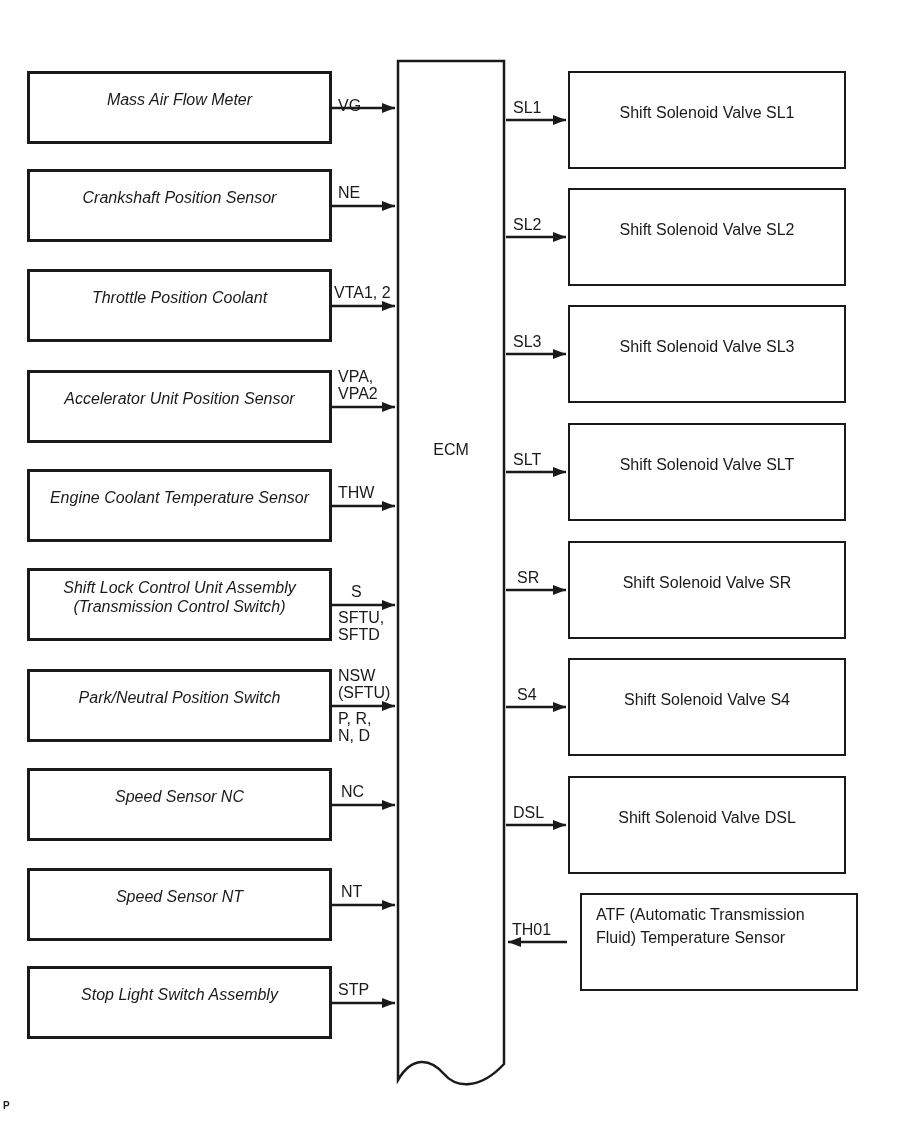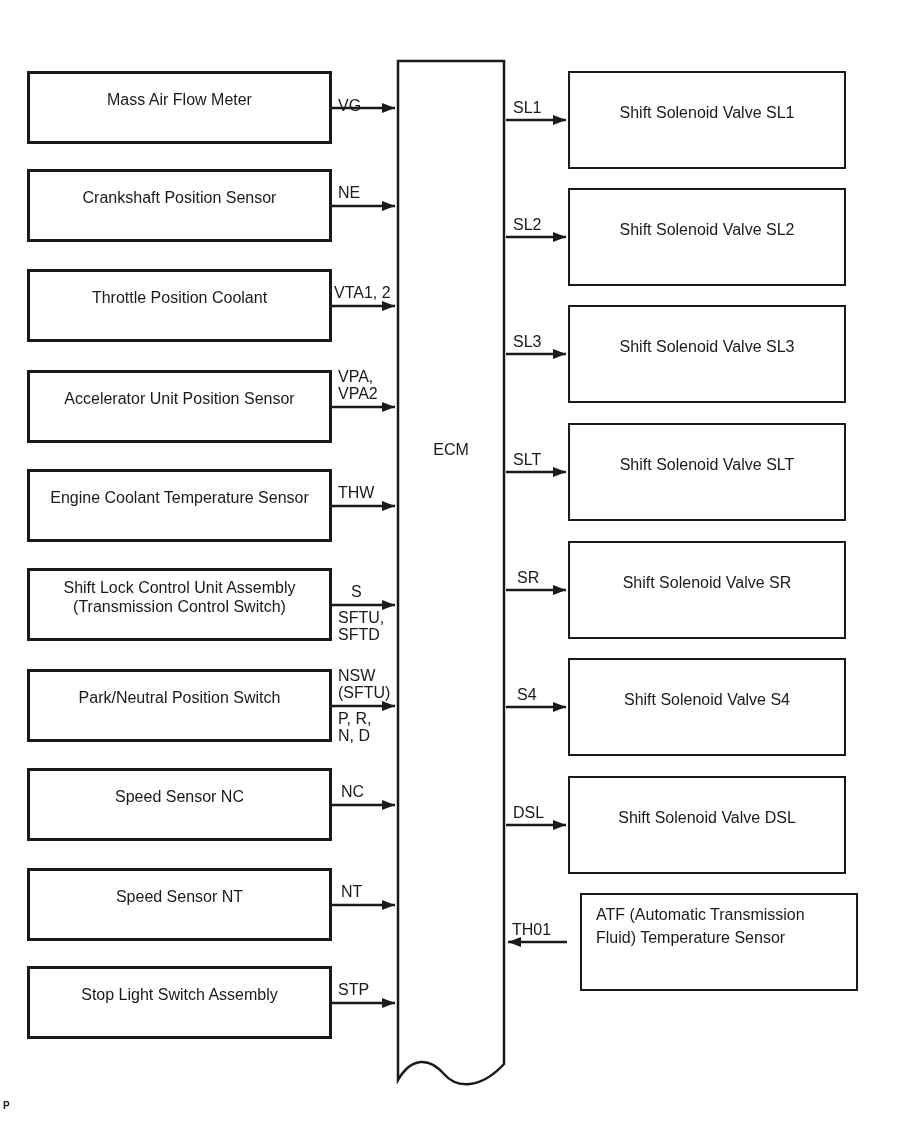--- a/index.html
+++ b/index.html
@@ -22,20 +22,21 @@
     box-sizing: border-box;
     display: flex;
     align-items: center;
     justify-content: center;
     text-align: center;
     padding: 0 8px 16px 8px;
     font-size: 16px;
     line-height: 19px;
     white-space: pre-line;
     background: #ffffff;
+    font-style: italic;
   }
   .rbox {
     position: absolute;
     left: 568px;
     width: 278px;
     height: 98px;
     border: 2px solid #1a1a1a;
     box-sizing: border-box;
     display: flex;
     align-items: center;

